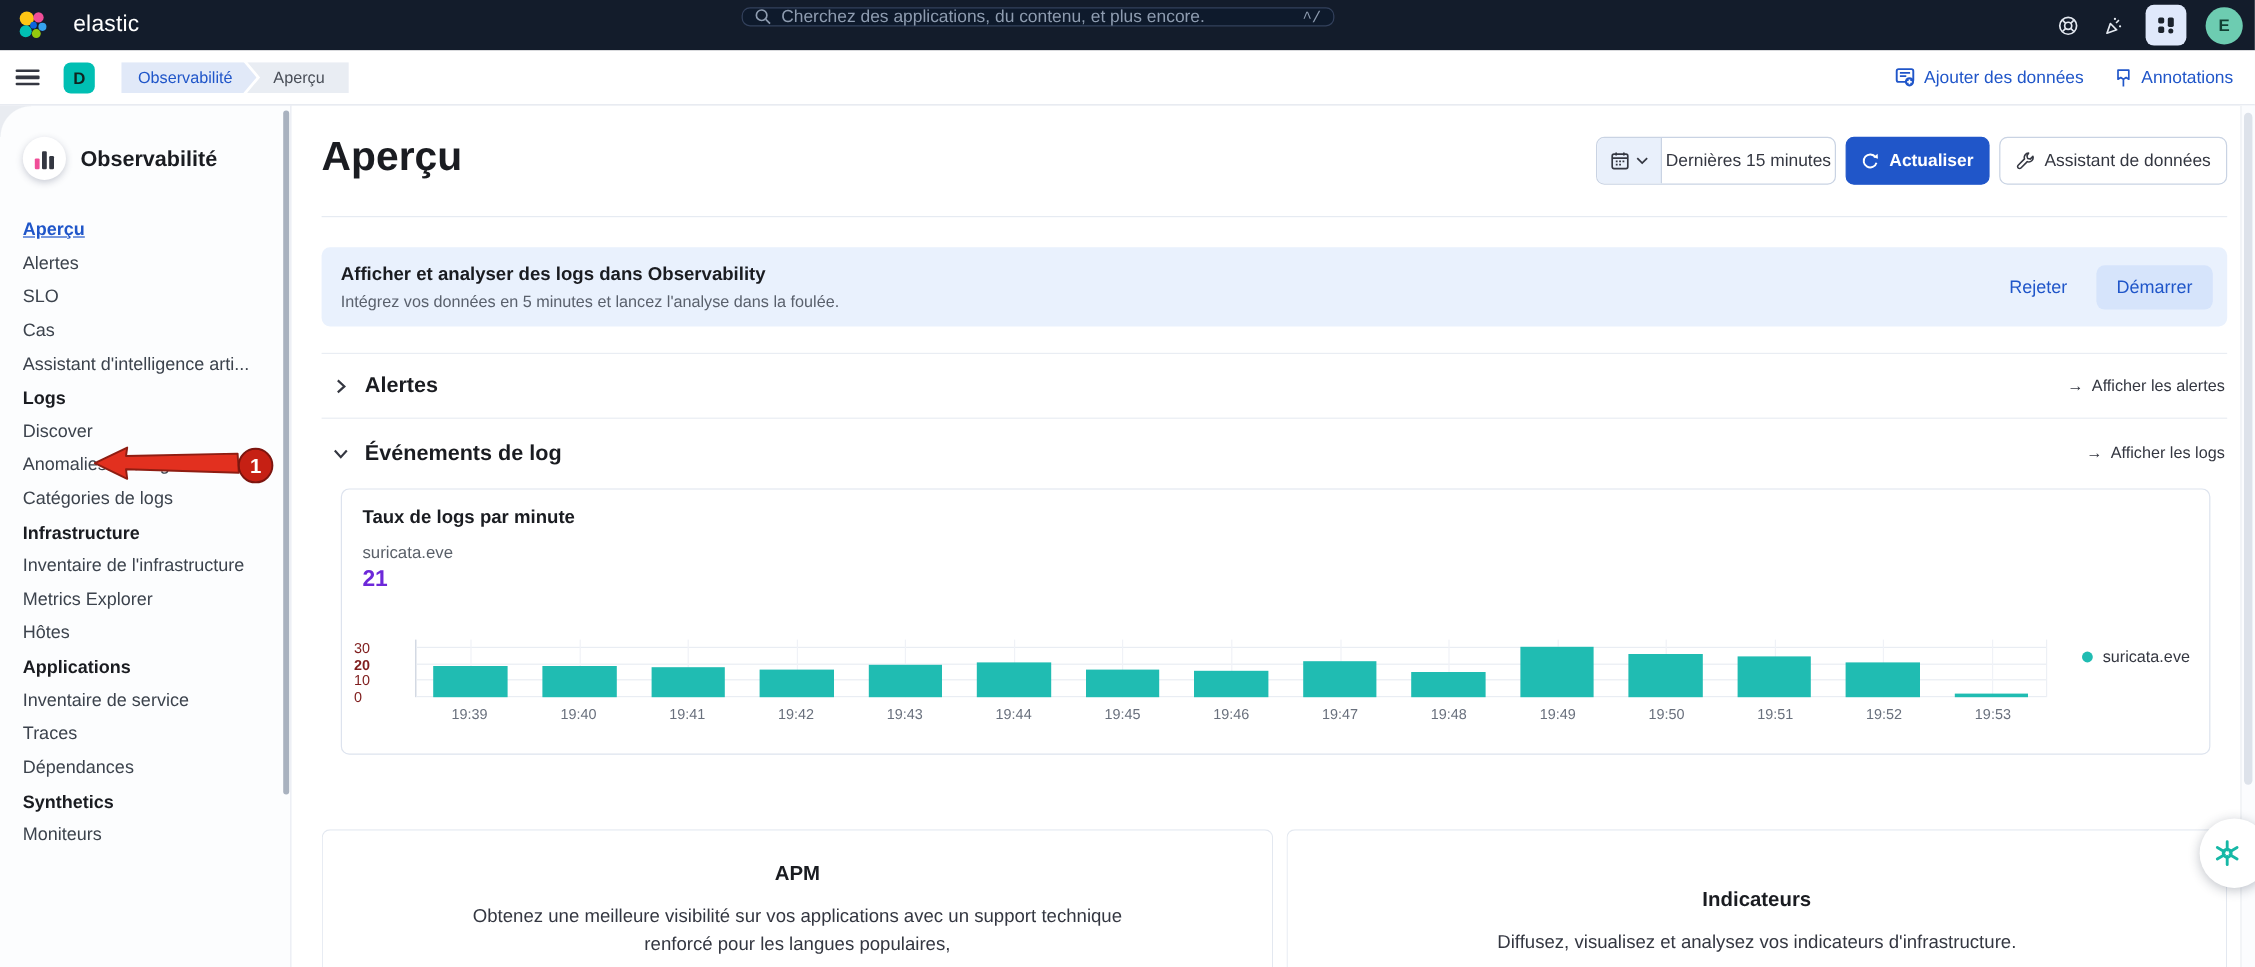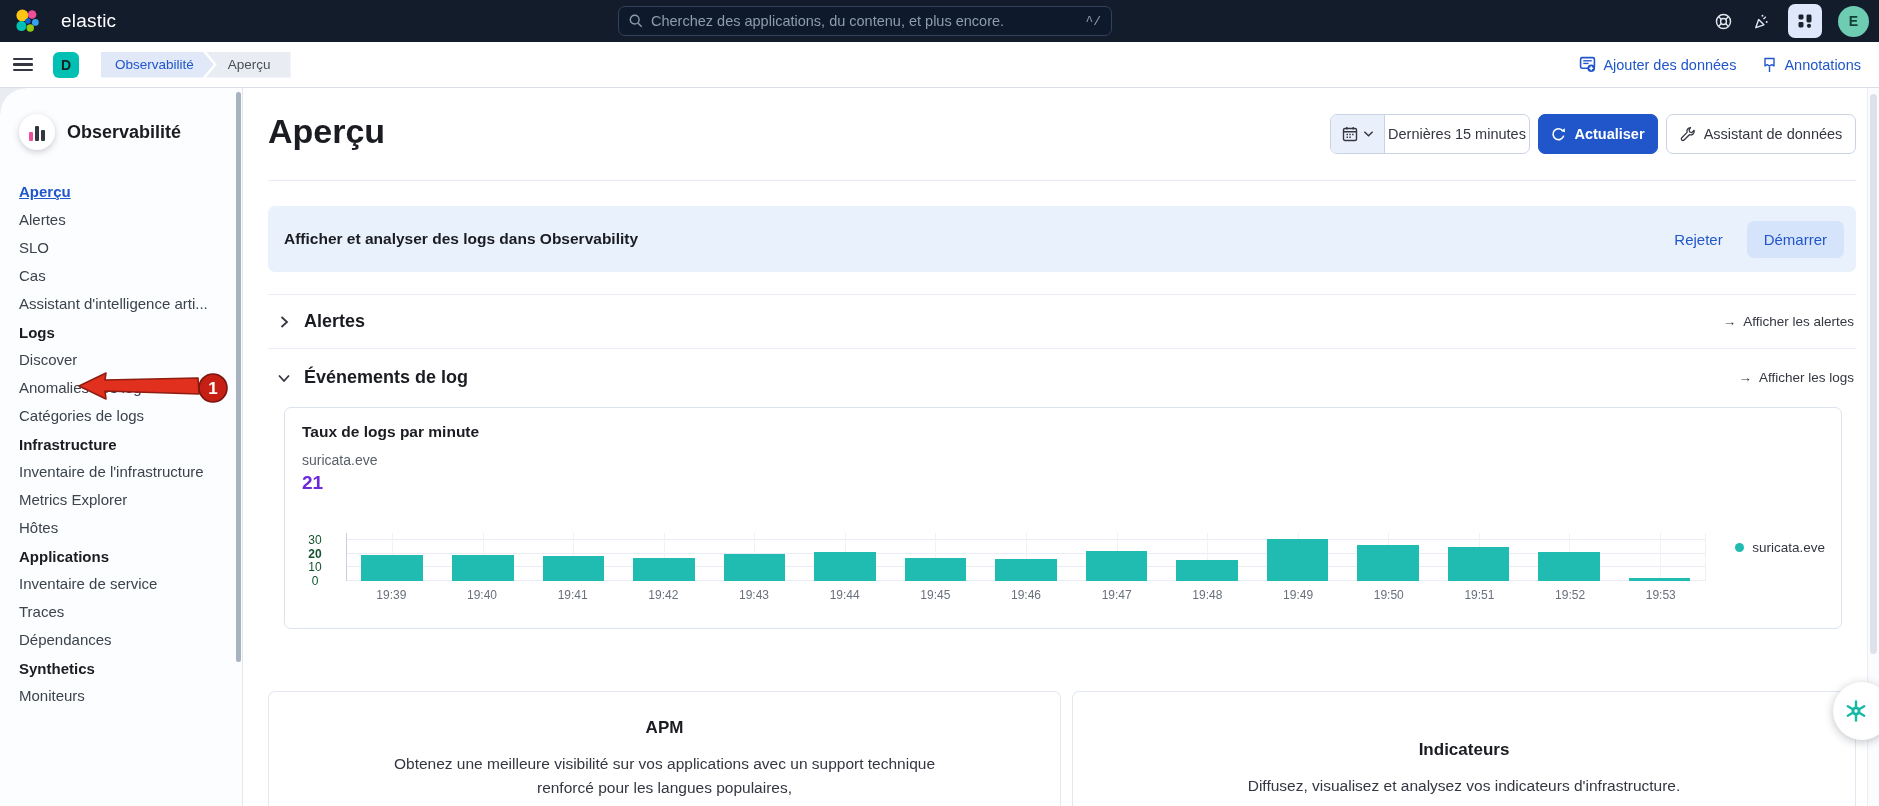--- a/index.html
+++ b/index.html
@@ -3,21 +3,21 @@
 <meta charset="utf-8">
 <style>
   * { margin:0; padding:0; box-sizing:border-box; }
   html,body { width:1879px; height:806px; overflow:hidden; background:#fff;
     font-family:"Liberation Sans", sans-serif; color:#343741; }
 
   
   #header { position:absolute; left:0; top:0; width:1879px; height:42px; background:#131c2b; display:flex; align-items:center; }
   .brand { display:flex; align-items:center; gap:21px; padding-left:14px; }
   .brand-name { color:#fff; font-size:19px; font-weight:500; letter-spacing:.2px; }
-  #search-box { position:absolute; left:618px; top:6px; width:494px; height:30px; background:#0e1a2c;
+  #search-box { position:absolute; left:618px; top:6px; width:494px; height:16px; background:#0e1a2c;
     border:1px solid #33415c; border-radius:7px; display:flex; align-items:center; padding:0 10px; gap:8px; }
   #search-box input { flex:1; background:transparent; border:none; outline:none; color:#c7d0dd; font-size:14.5px; font-family:"Liberation Sans",sans-serif; }
   #search-box input::placeholder { color:#8e9cb0; }
   .search-hint { color:#8e9cb0; font-size:13px; font-family:"Liberation Mono","DejaVu Sans Mono",monospace; }
   .hdr-right { position:absolute; right:10px; top:0; height:42px; display:flex; align-items:center; gap:16px; }
   .hdr-icon-btn { width:22px; height:22px; display:flex; align-items:center; justify-content:center; cursor:pointer; }
   .apps-btn { width:34px; height:34px; background:#dfe8fb; border-radius:7px; display:flex; align-items:center; justify-content:center; cursor:pointer; }
   .avatar { width:31px; height:31px; border-radius:50%; background:#6dccb1; color:#123f33; font-weight:700; font-size:14px;
     display:flex; align-items:center; justify-content:center; cursor:pointer; }
 
@@ -84,21 +84,21 @@
   .acc-action { margin-left:auto; font-size:13.5px; color:#343741; display:flex; gap:7px; align-items:center; cursor:pointer; margin-right:2px; }
 
   
   #chart-panel { position:absolute; left:41px; right:37px; top:319px; height:222px; border:1px solid #dde3ee; border-radius:7px; background:#fff; }
   .chart-title { position:absolute; left:17px; top:15px; font-size:15.5px; font-weight:700; color:#1a1c21; }
   .metric-label { position:absolute; left:17px; top:44px; font-size:14px; color:#5a6069; }
   .metric-value { position:absolute; left:17px; top:64px; font-size:19px; font-weight:700; color:#6d28d9;text-align:right; }
   #chart-wrap { position:absolute; left:61px; right:135px; top:125px; height:48px; border-left:1px solid #c9d0dd; border-right:1px solid #edf0f5; }
   .grid-h { position:absolute; left:0; right:0; height:1px; background:#e9edf3; }
   .y-axis { position:absolute; left:-46px; top:0; bottom:0; width:40px; }
-  .y-tick { position:absolute; right:6px; font-size:12px; color:#14532d; width:40px; text-align:center; }
+  .y-tick { position:absolute; right:6px; font-size:12px; color:#7f1d1d; width:40px; text-align:left; }
   #chart-bars { position:absolute; left:0; right:0; top:0; bottom:0; display:flex; }
   .bar-slot { flex:1; position:relative; display:flex; align-items:flex-end; justify-content:center; }
   .grid-v { position:absolute; left:50%; top:0; bottom:0; width:1px; background:#f0f2f7; }
   .bar { width:68%; position:relative; z-index:1; }
   #chart-x-axis { position:absolute; left:61px; right:135px; top:180px; display:flex; }
   .x-tick { flex:1; text-align:center; font-size:12px; color:#69707d; }
   #chart-legend { position:absolute; right:16px; top:132px; display:flex; align-items:center; gap:8px; }
   .legend-dot { width:9px; height:9px; border-radius:50%; }
   .legend-label { font-size:13.5px; color:#343741; }
 
@@ -284,20 +284,21 @@
         </svg>
       <span>Assistant de données</span>
     </button>
   </div>
 
   <div id="hdr-divider"></div>
 
   <div id="banner">
     <div class="banner-text">
       <div class="banner-title">Afficher et analyser des logs dans Observability</div>
+      <div class="banner-sub">Intégrez vos données en 5 minutes et lancez l'analyse dans la foulée.</div>
     </div>
     <div class="banner-actions">
       <span class="link-plain">Rejeter</span>
       <span class="btn-light">Démarrer</span>
     </div>
   </div>
 
   <div class="acc-row" id="alerts-row">
     <span class="acc-chevron">
       <svg width="16" height="16" viewBox="0 0 16 16">

